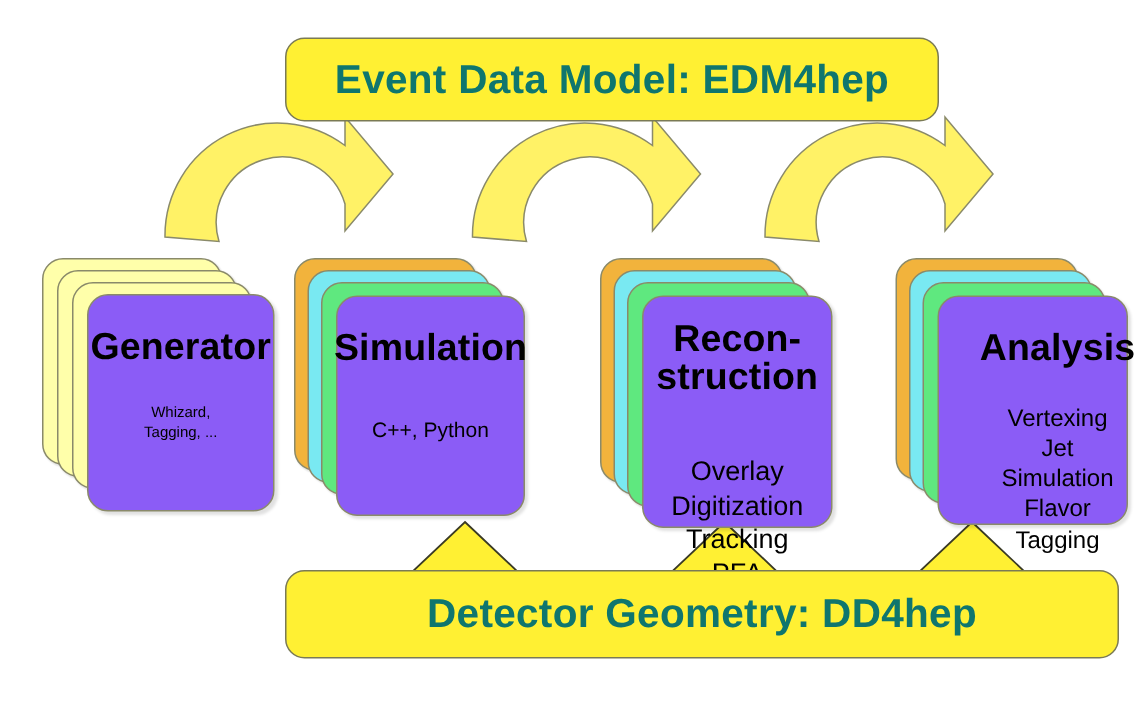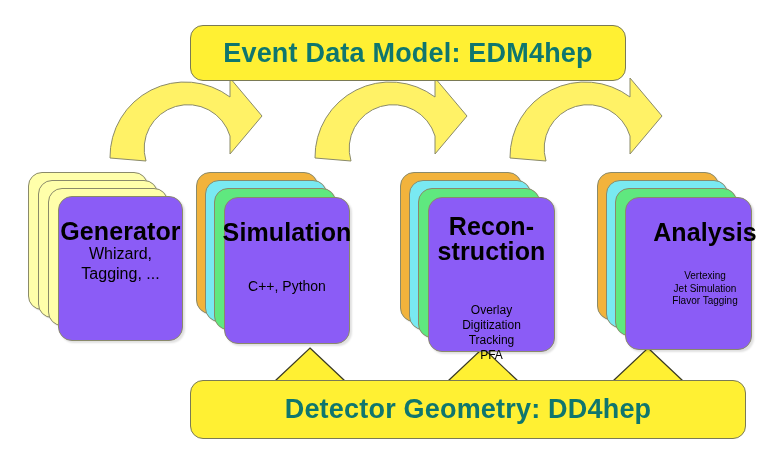--- a/index.html
+++ b/index.html
@@ -83,51 +83,51 @@
   }
 
   
   #stack-generator { left: 28px; top: 172px; width: 158px; height: 172px; }
   #stack-generator .card { width: 120px; height: 138px; }
   #stack-generator .l1 { left: 0px;  top: 0px;  background: #FFFFAA; }
   #stack-generator .l2 { left: 10px; top: 8px;  background: #FFFFAA; }
   #stack-generator .l3 { left: 20px; top: 16px; background: #FFFFAA; }
   #stack-generator .front { left: 30px; top: 24px; width: 125px; height: 145px; }
   #stack-generator .stack-title { font-size: 25px; margin-top: 22px; }
-  #stack-generator .stack-sub { font-size: 16px; }
+  #stack-generator .stack-sub { font-size: 10px; margin-top: 26px; }
 
   
   #stack-simulation { left: 196px; top: 172px; width: 158px; height: 135px; }
   #stack-simulation .card { width: 122px; height: 142px; }
   #stack-simulation .l1 { left: 0px;  top: 0px;  background: #F2B33C; }
   #stack-simulation .l2 { left: 9px;  top: 8px;  background: #79E9F2; }
   #stack-simulation .l3 { left: 18px; top: 16px; background: #5FE87F; }
   #stack-simulation .front { left: 28px; top: 25px; width: 126px; height: 147px; }
   #stack-simulation .stack-title { font-size: 25px; margin-top: 22px; }
   #stack-simulation .stack-sub { font-size: 14px; margin-top: 33px; }
 
   
   #stack-reconstruction { left: 400px; top: 172px; width: 160px; height: 180px; }
   #stack-reconstruction .card { width: 122px; height: 150px; }
   #stack-reconstruction .l1 { left: 0px;  top: 0px;  background: #F2B33C; }
   #stack-reconstruction .l2 { left: 9px;  top: 8px;  background: #79E9F2; }
   #stack-reconstruction .l3 { left: 18px; top: 16px; background: #5FE87F; }
   #stack-reconstruction .front { left: 28px; top: 25px; width: 127px; height: 155px; gap: 32px; }
   #stack-reconstruction .stack-title { font-size: 25px; margin-top: 16px; }
-  #stack-reconstruction .stack-sub { font-size: 12px; margin-top: 7px; }
+  #stack-reconstruction .stack-sub { font-size: 18px; margin-top: 7px; }
 
   
   #stack-analysis { left: 597px; top: 172px; width: 160px; height: 180px; }
   #stack-analysis .card { width: 122px; height: 148px; }
   #stack-analysis .l1 { left: 0px;  top: 0px;  background: #F2B33C; }
   #stack-analysis .l2 { left: 9px;  top: 8px;  background: #79E9F2; }
   #stack-analysis .l3 { left: 18px; top: 16px; background: #5FE87F; }
   #stack-analysis .front { left: 28px; top: 25px; width: 127px; height: 153px; padding-left: 33px; }
   #stack-analysis .stack-title { font-size: 25px; margin-top: 22px; }
-  #stack-analysis .stack-sub { font-size: 10px; margin-top: 25px; }
+  #stack-analysis .stack-sub { font-size: 16px; margin-top: 25px; }
 
   
   #arrows-arc, #arrows-up {
     position: absolute;
     left: 0; top: 0;
     width: 764px; height: 472px;
     overflow: visible;
   }
   #arrows-arc { z-index: 3; }
   #arrows-up  { z-index: 3; }

